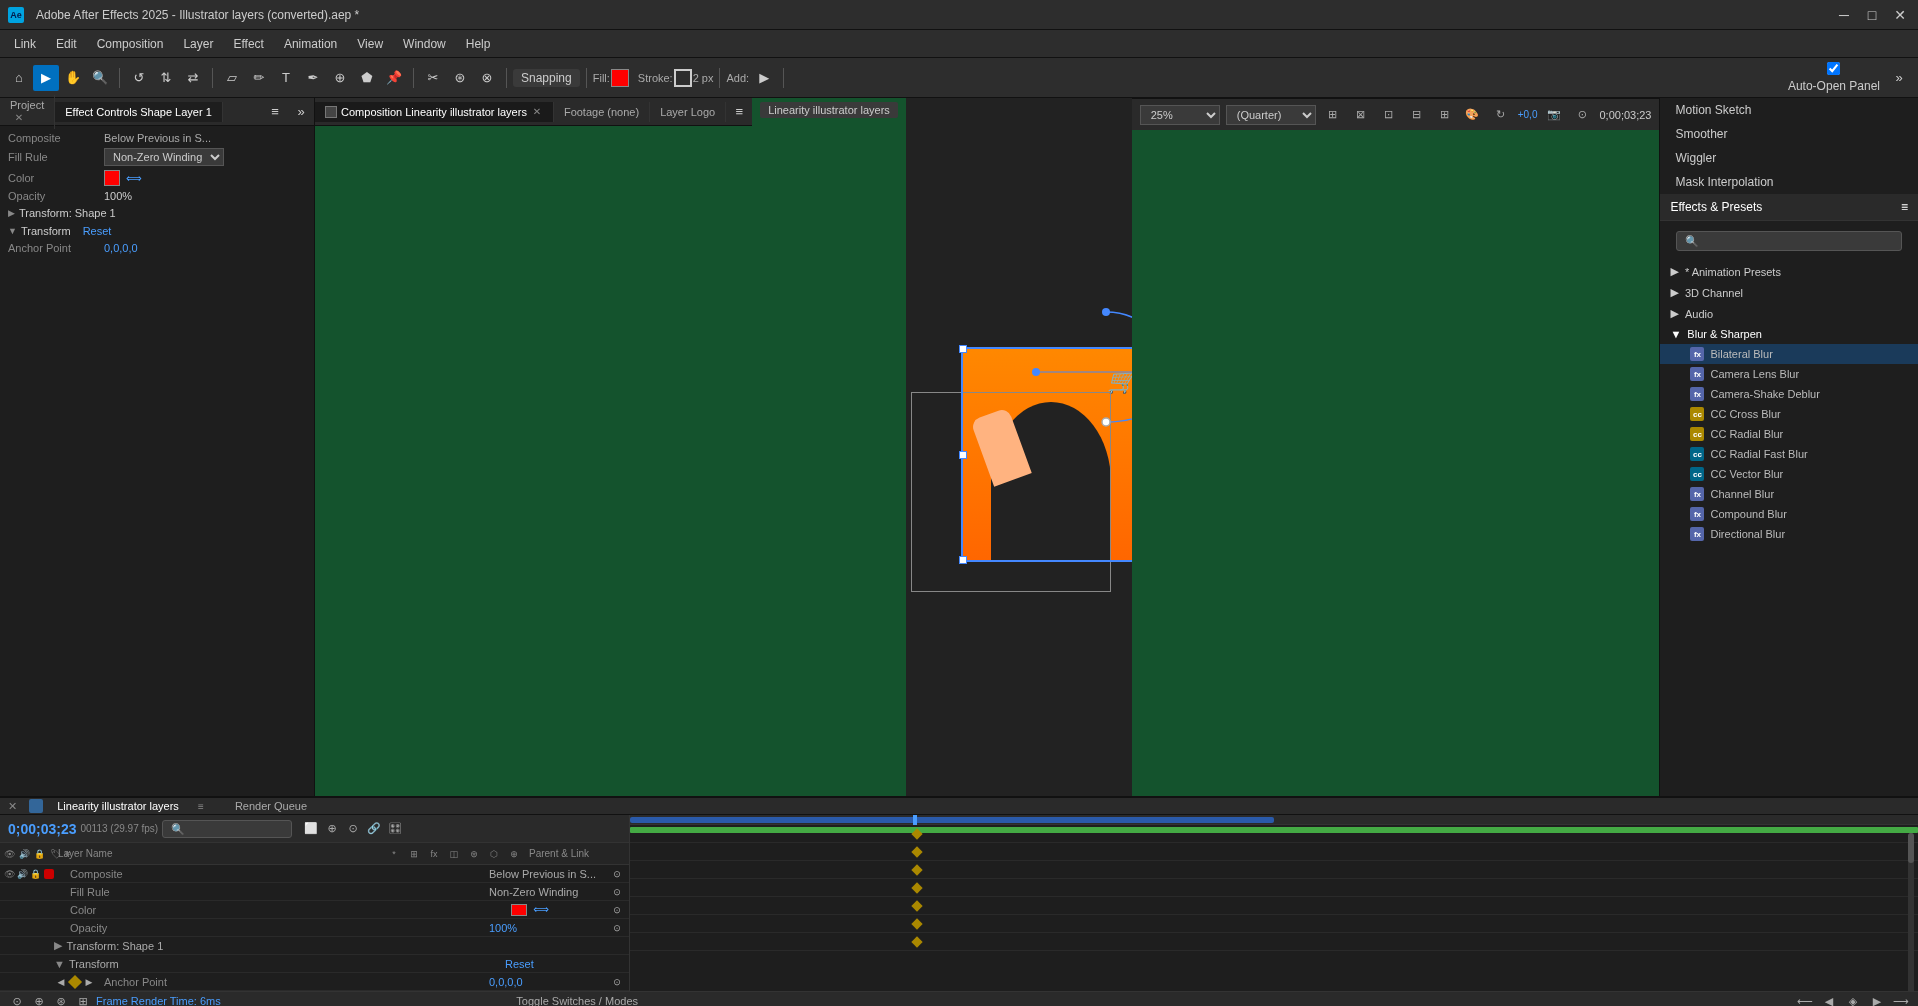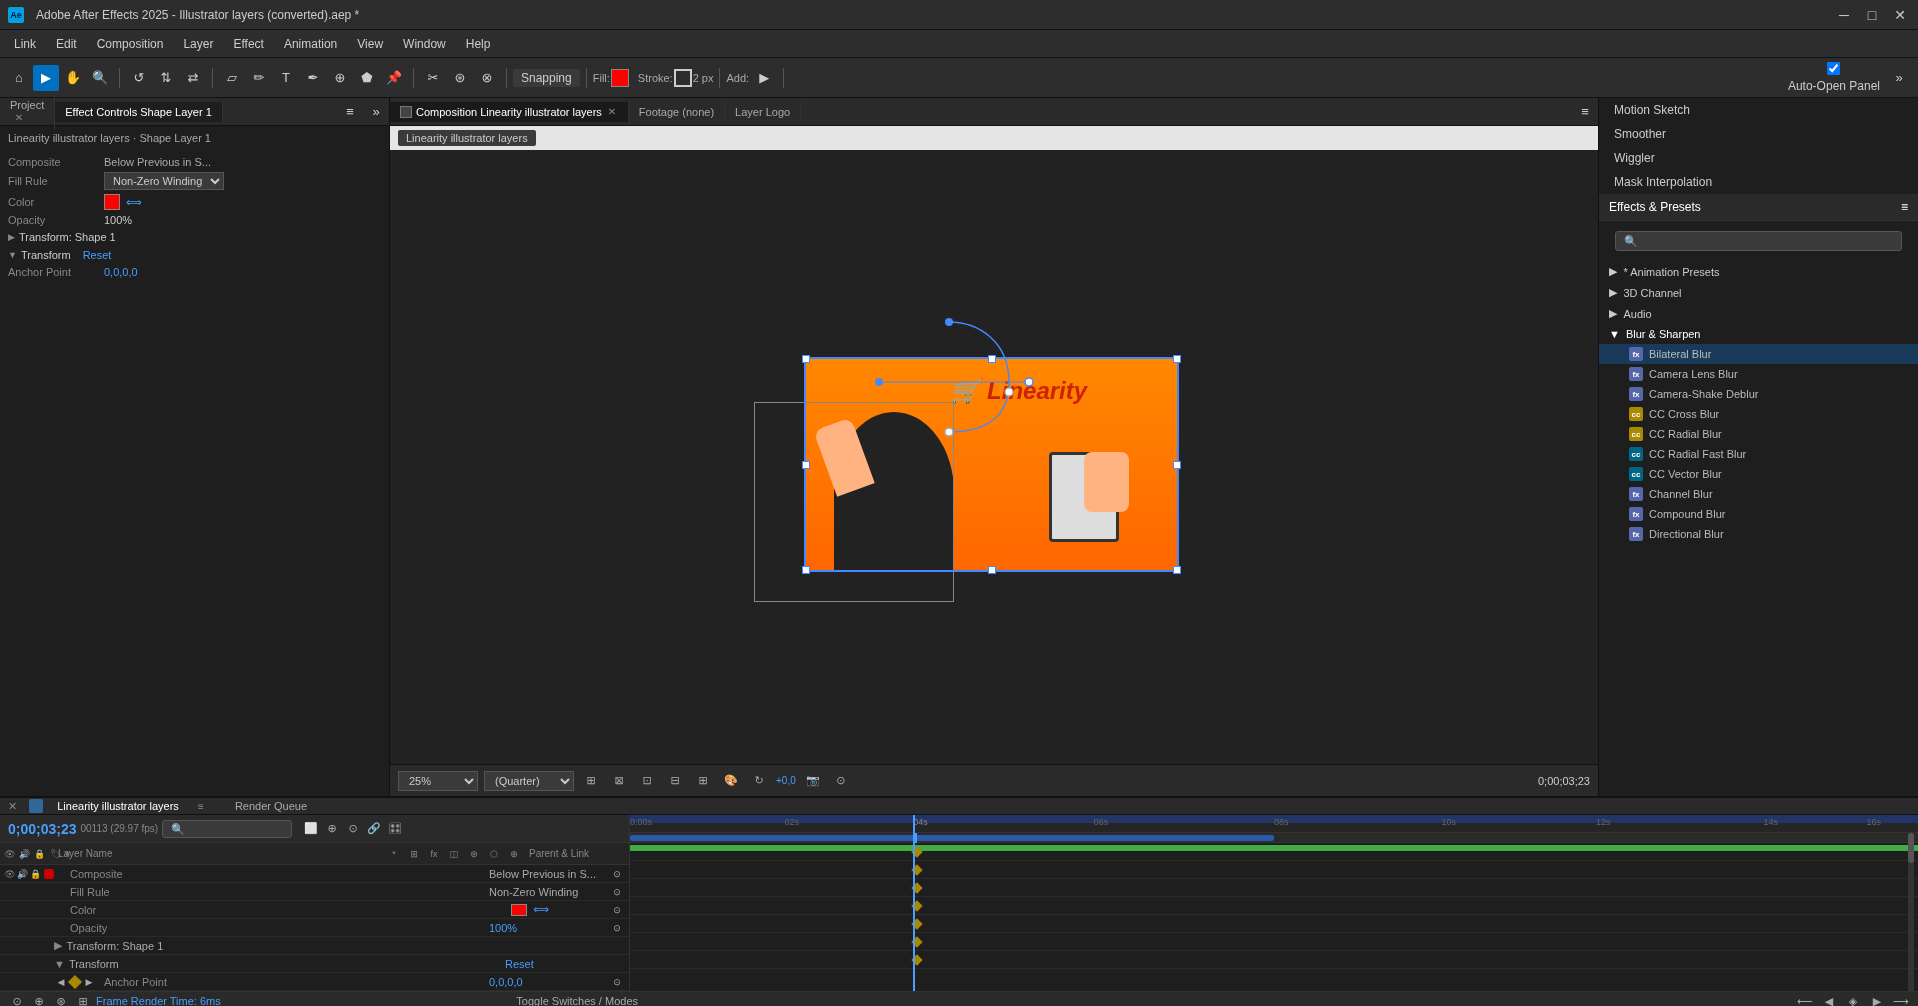--- a/index.html
+++ b/index.html
@@ -40,21 +40,21 @@
     #panel-content { flex: 1; overflow: auto; padding: 4px; }
     .panel-row { display: flex; align-items: center; padding: 2px 4px; gap: 6px; }
     .fill-rule-select { background: #3a3a3a; border: 1px solid #555; color: #ccc; font-size: 11px; padding: 1px 4px; }
     .color-swatch { width: 16px; height: 16px; background: #ff0000; border: 1px solid #888; cursor: pointer; }
     .link-icon { color: #4a9eff; font-size: 11px; }
     .reset-btn { color: #4a9eff; font-size: 11px; cursor: pointer; }
     .section-header { display: flex; align-items: center; padding: 3px 4px; cursor: pointer; color: #ccc; font-size: 11px; gap: 4px; }
     .section-header .arrow { font-size: 9px; color: #888; }
 
     
-    #center-panel { flex: 1; background: #e5e5e5; display: flex; flex-direction: column; }
+    #center-panel { flex: 1; background: #14532d; display: flex; flex-direction: row; }
     #comp-tabs { display: flex; background: #2a2a2a; border-bottom: 1px solid #111; height: 28px; align-items: center; }
     .comp-tab { padding: 4px 10px; font-size: 11px; color: #aaa; cursor: pointer; border-right: 1px solid #333; display: flex; align-items: center; gap: 4px; }
     .comp-tab.active { color: #fff; background: #1a1a1a; }
     .comp-tab-close { width: 12px; height: 12px; display: flex; align-items: center; justify-content: center; font-size: 10px; color: #888; cursor: pointer; }
     .comp-breadcrumb { padding: 4px 8px; }
     .comp-breadcrumb-btn { background: #3a3a3a; border: none; color: #ccc; font-size: 11px; padding: 2px 8px; cursor: pointer; border-radius: 2px; }
     #viewer { flex: 1; background: #222; display: flex; align-items: center; justify-content: center; position: relative; overflow: hidden; }
     .viewer-canvas { position: relative; width: 480px; height: 270px; }
     .handle { position: absolute; width: 8px; height: 8px; background: #fff; border: 1px solid #4488ff; border-radius: 0; }
     .viewer-toolbar { height: 32px; background: #2a2a2a; display: flex; align-items: center; padding: 0 8px; gap: 6px; border-top: 1px solid #111; }
@@ -201,23 +201,20 @@
     <div id="panel-tabs">
       <div class="panel-tab">
         <span>Project</span>
         <span class="panel-tab-close">✕</span>
       </div>
       <div class="panel-tab active">
         <span>Effect Controls Shape Layer 1</span>
       </div>
       <div class="toolbar-btn" style="margin-left:auto;">≡</div>
       <div class="toolbar-btn">»</div>
-    </div>
-    <div id="panel-breadcrumb">
-      <span>Linearity illustrator layers · Shape Layer 1</span>
     </div>
     <div id="panel-content">
       <div class="panel-row">
         <span style="color:#888;font-size:11px;min-width:90px;">Composite</span>
         <span style="color:#aaa;font-size:11px;">Below Previous in S...</span>
       </div>
       <div class="panel-row">
         <span style="color:#888;font-size:11px;min-width:90px;">Fill Rule</span>
         <select class="fill-rule-select">
           <option>Non-Zero Winding</option>
@@ -526,36 +523,20 @@
           <span style="width:120px;font-size:11px;color:#4a9eff;">0,0,0,0</span>
           <div style="width:16px;display:flex;align-items:center;justify-content:center;">
             <span style="font-size:9px;color:#aaa;">⊙</span>
           </div>
         </div>
       </div>
     </div>
 
     <div id="timeline-right">
 
-      <div class="time-ruler" style="position:relative;">
-
-        <div style="position:absolute;top:0;left:0;right:0;height:8px;background:#2244aa;opacity:0.5;"></div>
-
-        <div style="position:absolute;top:0;left:22%;width:2px;height:200px;background:#4a9eff;z-index:10;"></div>
-
-        <div style="position:absolute;top:2px;left:0px;font-size:9px;color:#666;">0:00s</div>
-        <div style="position:absolute;top:2px;left:12%;font-size:9px;color:#666;">02s</div>
-        <div style="position:absolute;top:2px;left:22%;font-size:9px;color:#888;">04s</div>
-        <div style="position:absolute;top:2px;left:36%;font-size:9px;color:#666;">06s</div>
-        <div style="position:absolute;top:2px;left:50%;font-size:9px;color:#666;">08s</div>
-        <div style="position:absolute;top:2px;left:63%;font-size:9px;color:#666;">10s</div>
-        <div style="position:absolute;top:2px;left:75%;font-size:9px;color:#666;">12s</div>
-        <div style="position:absolute;top:2px;left:88%;font-size:9px;color:#666;">14s</div>
-        <div style="position:absolute;top:2px;left:96%;font-size:9px;color:#666;">16s</div>
-      </div>
 
       <div style="height:10px;background:#2a2a2a;position:relative;border-bottom:1px solid #333;">
         <div style="position:absolute;top:2px;left:0;width:50%;height:6px;background:#2a5aaa;border-radius:2px;"></div>
         <div style="position:absolute;top:0;left:22%;width:4px;height:10px;background:#4a9eff;"></div>
       </div>
 
       <div style="position:relative;">
 
         <div style="position:absolute;top:2px;left:0;right:0;height:6px;background:#44aa44;border-radius:1px;"></div>
 

